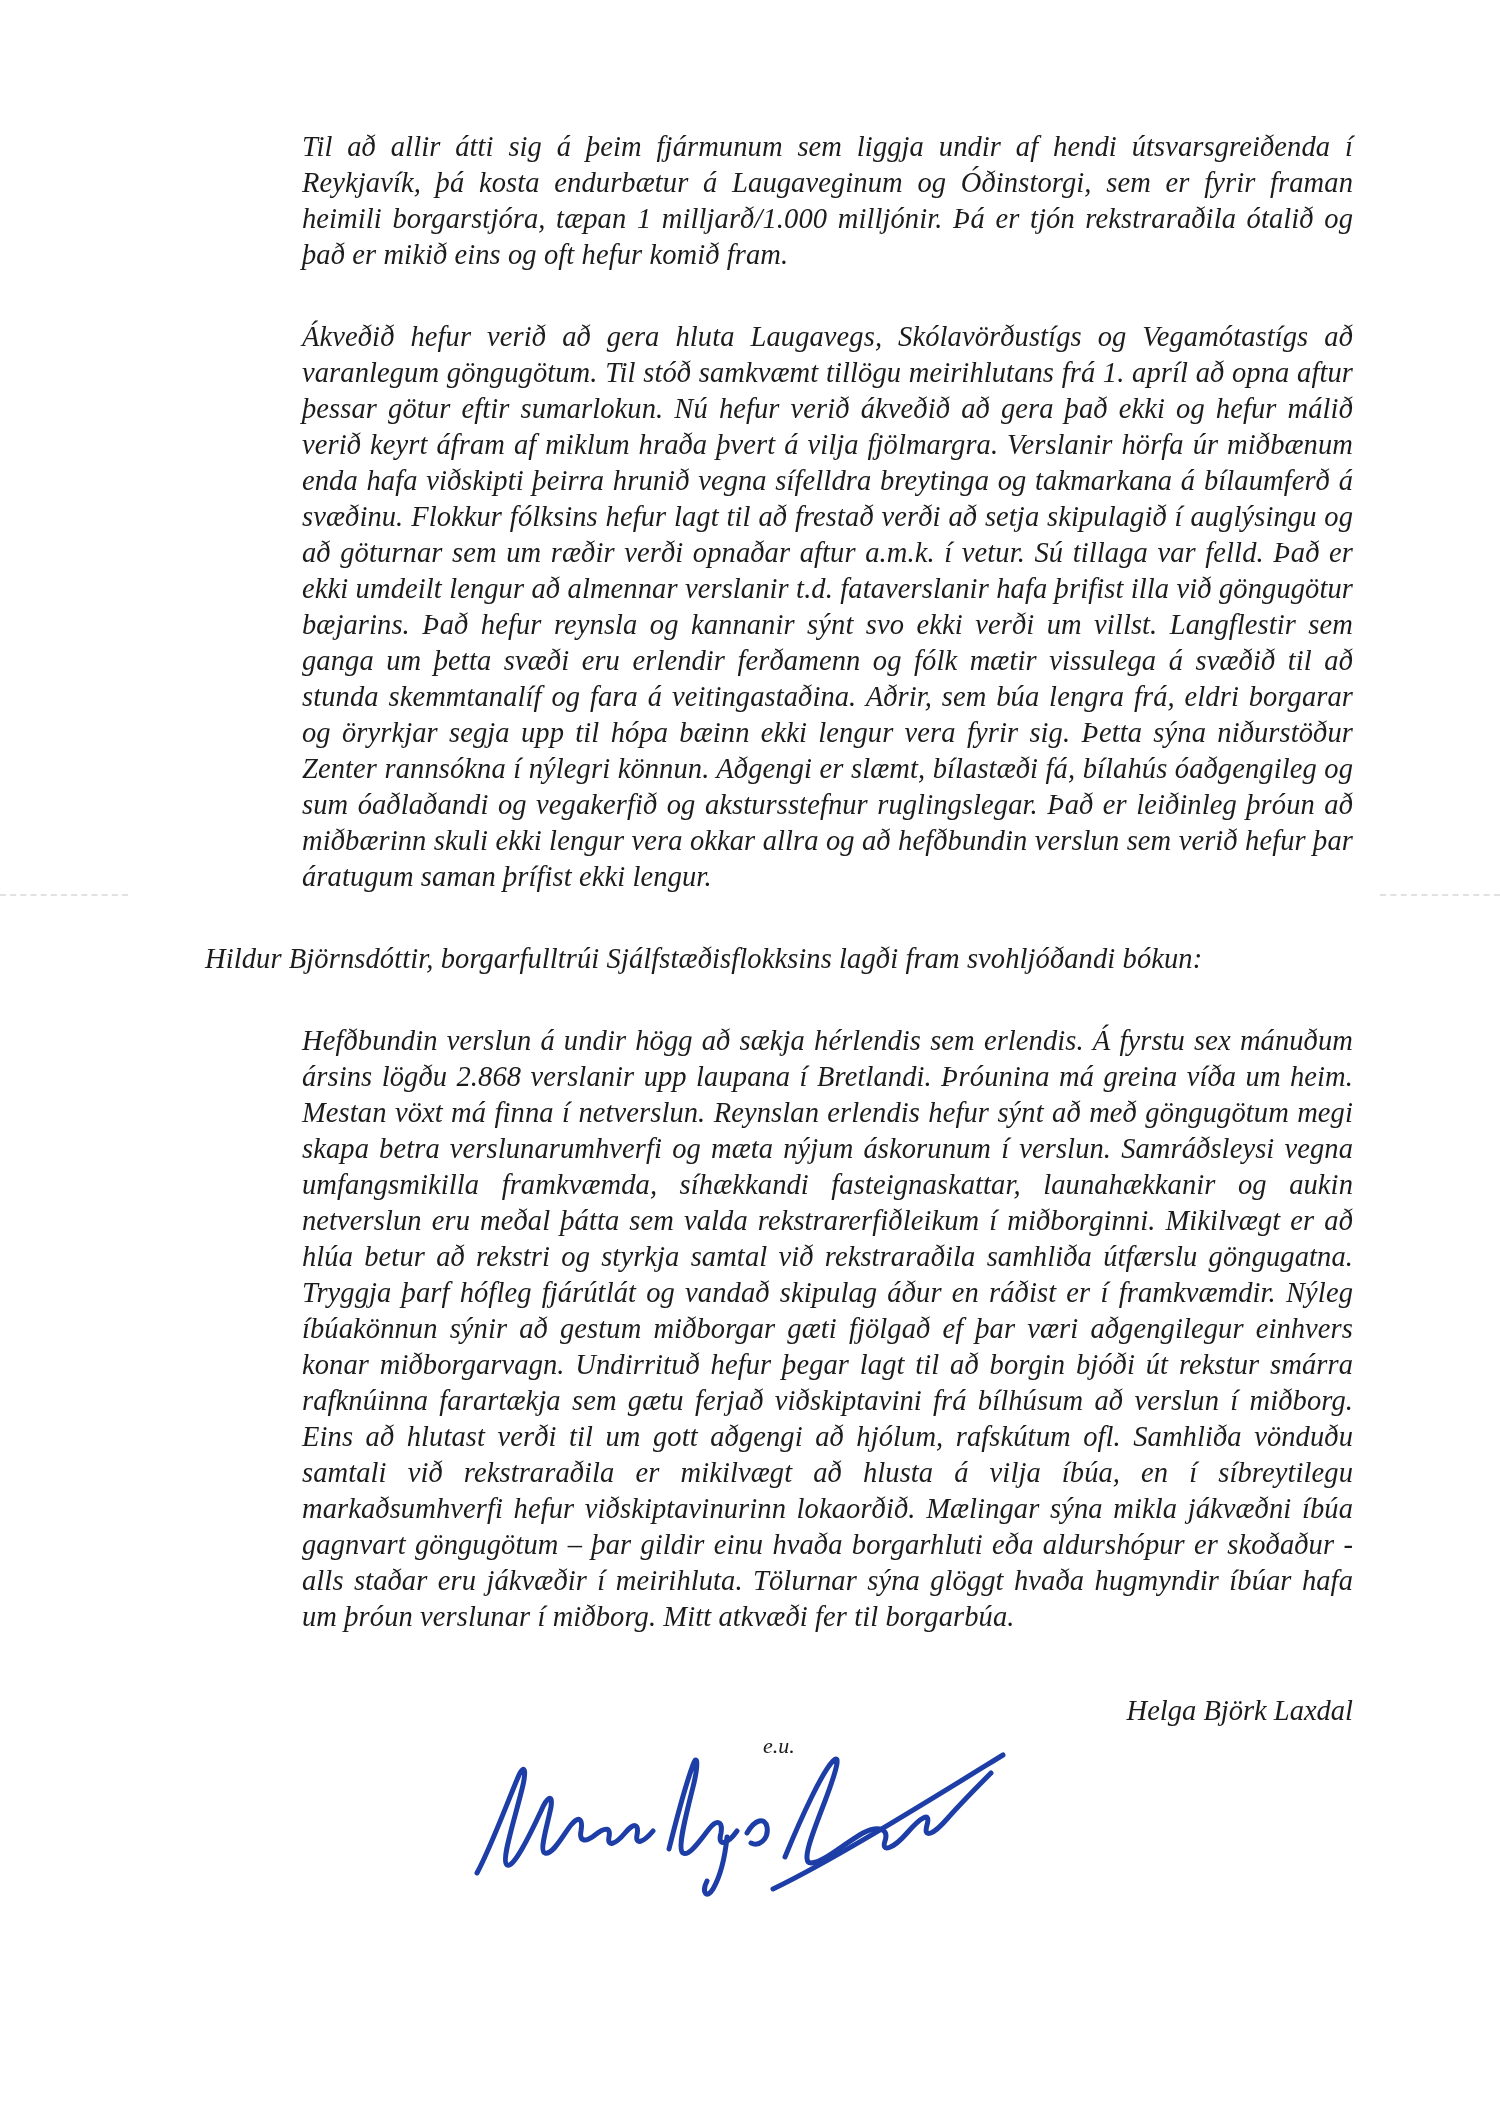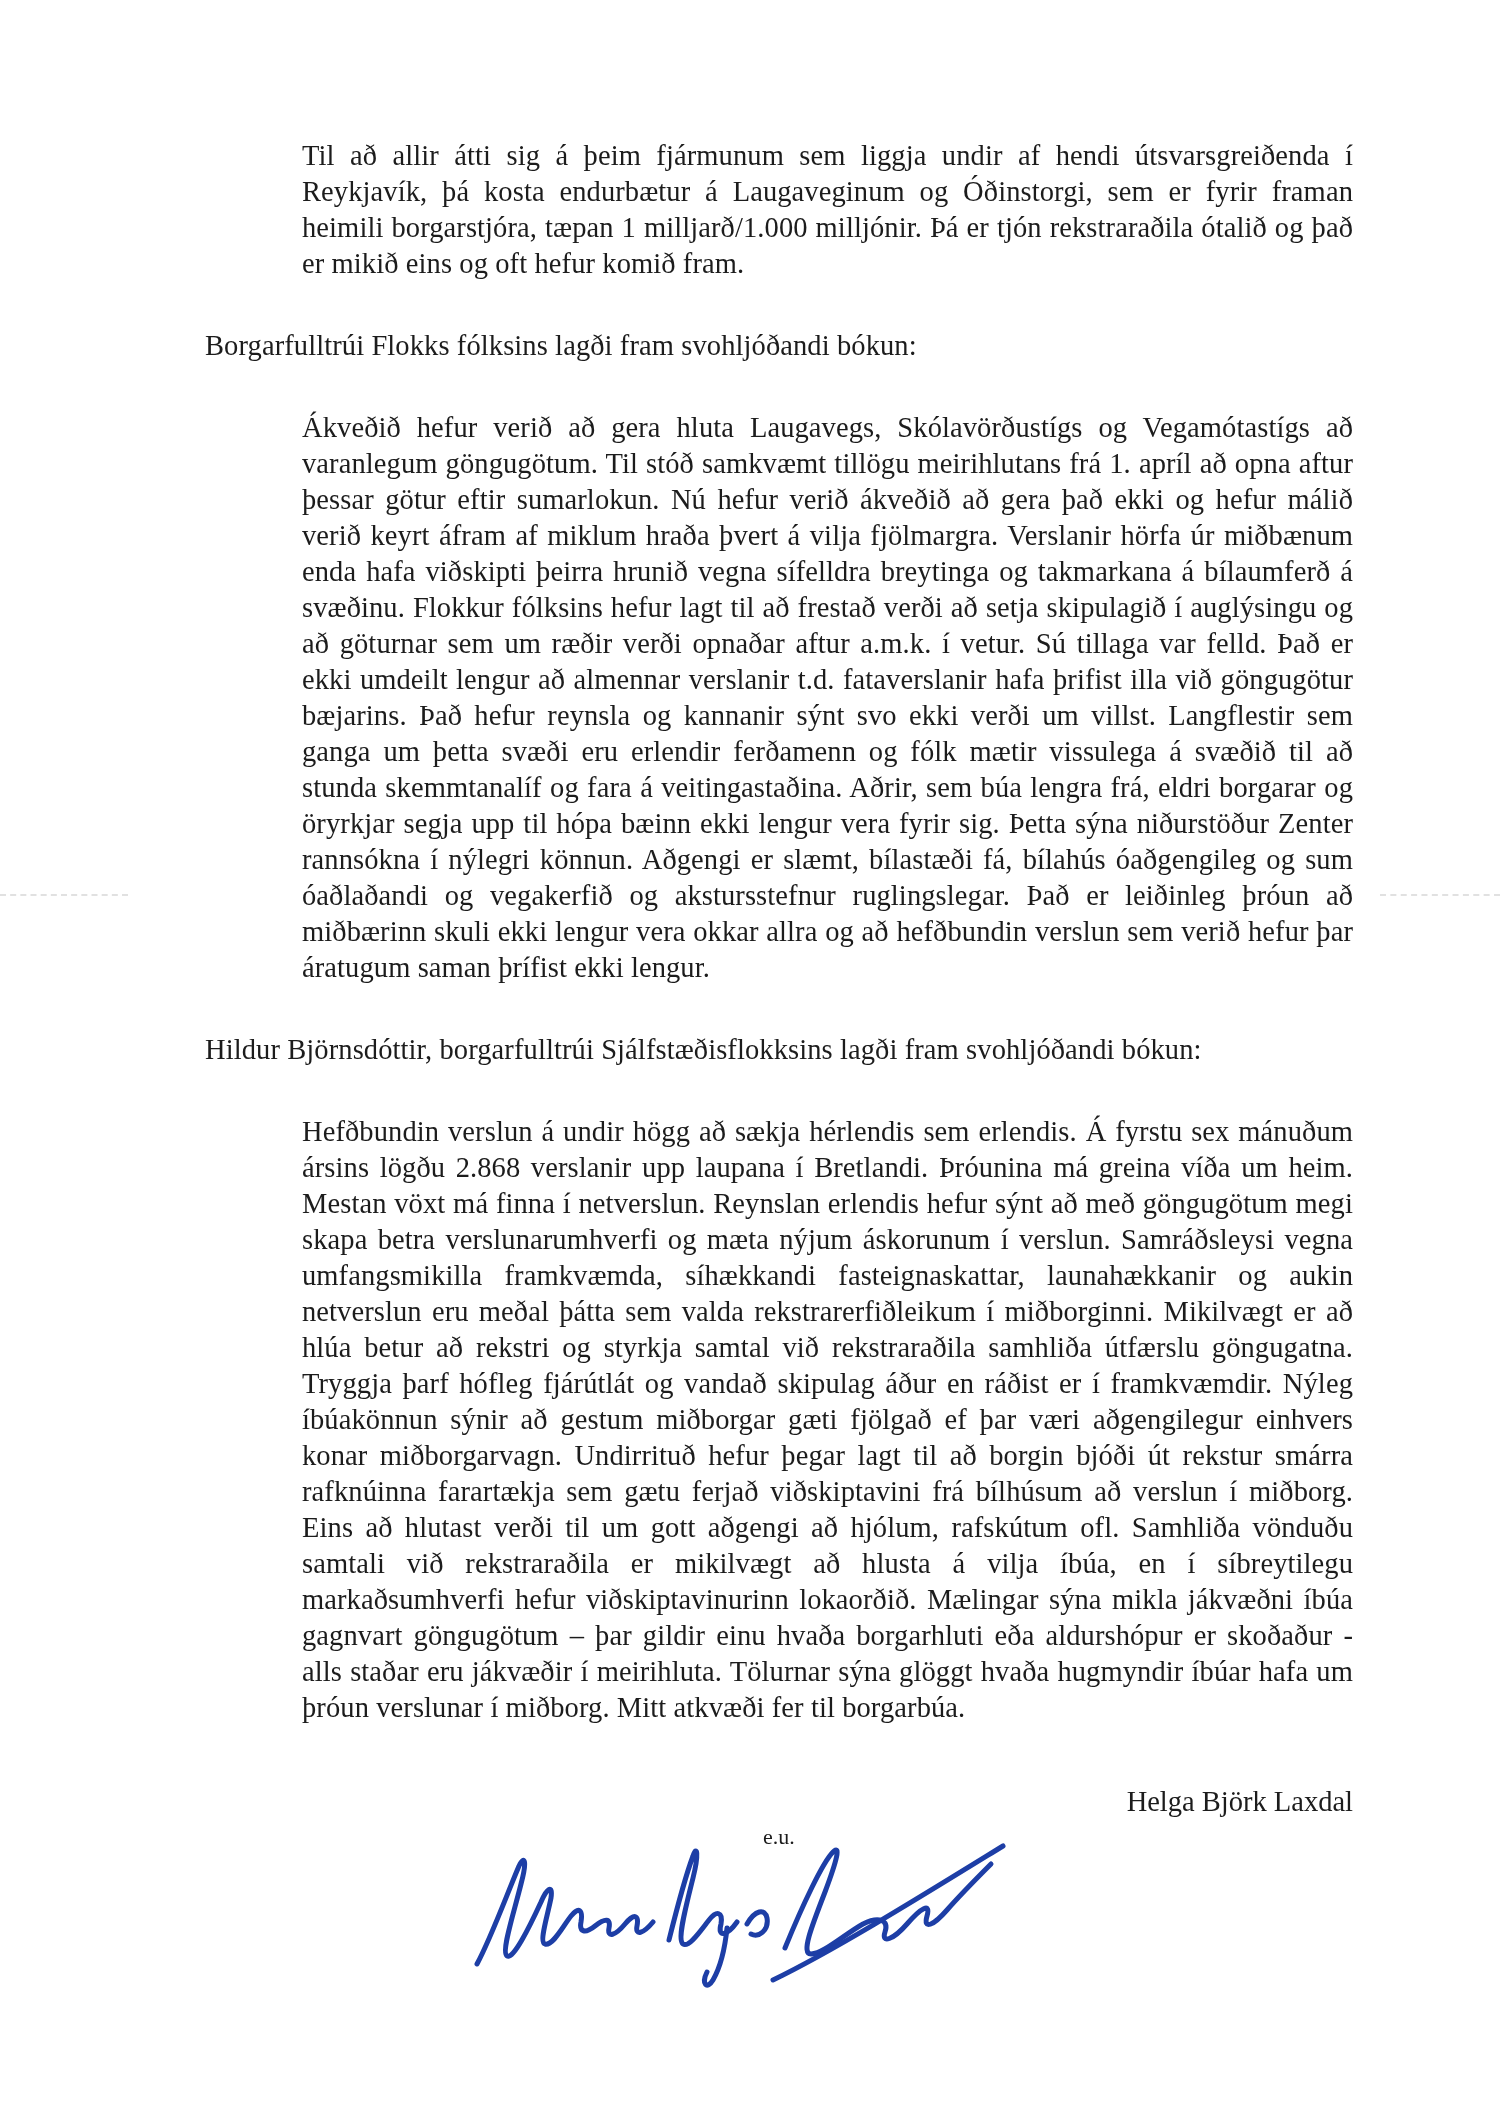--- a/index.html
+++ b/index.html
@@ -14,23 +14,24 @@
     position: relative;
     width: 1500px;
     height: 2122px;
     background: var(--paper);
     color: var(--ink);
     font-family: "Liberation Serif", serif;
     overflow: hidden;
   }
   .content {
     position: absolute;
-    top: 138px;
+    top: 129px;
     left: 205px;
     width: 1148px;
+    font-style: italic;
   }
   p.block {
     margin: 0 0 46px 0;
     font-size: 28.5px;
     line-height: 36px;
     letter-spacing: 0.1px;
   }
   p.indented {
     margin-left: 97px;
     width: 1051px;
@@ -71,21 +72,20 @@
   .scan-artifact.right { right: 0;   top: 894px; width: 120px; }
 </style>
 </head>
 <body>
 
 <div class="page">
   <div class="content">
 
     <p class="block indented">Til að allir átti sig á þeim fjármunum sem liggja undir af hendi útsvarsgreiðenda í Reykjavík, þá kosta endurbætur á Laugaveginum og Óðinstorgi, sem er fyrir framan heimili borgarstjóra, tæpan 1 milljarð/1.000 milljónir. Þá er tjón rekstraraðila ótalið og það er mikið eins og oft hefur komið fram.</p>
 
-    <p class="block flush">Borgarfulltrúi Flokks fólksins lagði fram svohljóðandi bókun:</p>
 
     <p class="block indented">Ákveðið hefur verið að gera hluta Laugavegs, Skólavörðustígs og Vegamótastígs að varanlegum göngugötum. Til stóð samkvæmt tillögu meirihlutans frá 1. apríl að opna aftur þessar götur eftir sumarlokun. Nú hefur verið ákveðið að gera það ekki og hefur málið verið keyrt áfram af miklum hraða þvert á vilja fjölmargra. Verslanir hörfa úr miðbænum enda hafa viðskipti þeirra hrunið vegna sífelldra breytinga og takmarkana á bílaumferð á svæðinu. Flokkur fólksins hefur lagt til að frestað verði að setja skipulagið í auglýsingu og að göturnar sem um ræðir verði opnaðar aftur a.m.k. í vetur. Sú tillaga var felld. Það er ekki umdeilt lengur að almennar verslanir t.d. fataverslanir hafa þrifist illa við göngugötur bæjarins. Það hefur reynsla og kannanir sýnt svo ekki verði um villst. Langflestir sem ganga um þetta svæði eru erlendir ferðamenn og fólk mætir vissulega á svæðið til að stunda skemmtanalíf og fara á veitingastaðina. Aðrir, sem búa lengra frá, eldri borgarar og öryrkjar segja upp til hópa bæinn ekki lengur vera fyrir sig. Þetta sýna niðurstöður Zenter rannsókna í nýlegri könnun. Aðgengi er slæmt, bílastæði fá, bílahús óaðgengileg og sum óaðlaðandi og vegakerfið og akstursstefnur ruglingslegar. Það er leiðinleg þróun að miðbærinn skuli ekki lengur vera okkar allra og að hefðbundin verslun sem verið hefur þar áratugum saman þrífist ekki lengur.</p>
 
     <p class="block flush">Hildur Björnsdóttir, borgarfulltrúi Sjálfstæðisflokksins lagði fram svohljóðandi bókun:</p>
 
     <p class="block indented">Hefðbundin verslun á undir högg að sækja hérlendis sem erlendis. Á fyrstu sex mánuðum ársins lögðu 2.868 verslanir upp laupana í Bretlandi. Þróunina má greina víða um heim. Mestan vöxt má finna í netverslun. Reynslan erlendis hefur sýnt að með göngugötum megi skapa betra verslunarumhverfi og mæta nýjum áskorunum í verslun. Samráðsleysi vegna umfangsmikilla framkvæmda, síhækkandi fasteignaskattar, launahækkanir og aukin netverslun eru meðal þátta sem valda rekstrarerfiðleikum í miðborginni. Mikilvægt er að hlúa betur að rekstri og styrkja samtal við rekstraraðila samhliða útfærslu göngugatna. Tryggja þarf hófleg fjárútlát og vandað skipulag áður en ráðist er í framkvæmdir. Nýleg íbúakönnun sýnir að gestum miðborgar gæti fjölgað ef þar væri aðgengilegur einhvers konar miðborgarvagn. Undirrituð hefur þegar lagt til að borgin bjóði út rekstur smárra rafknúinna farartækja sem gætu ferjað viðskiptavini frá bílhúsum að verslun í miðborg. Eins að hlutast verði til um gott aðgengi að hjólum, rafskútum ofl. Samhliða vönduðu samtali við rekstraraðila er mikilvægt að hlusta á vilja íbúa, en í síbreytilegu markaðsumhverfi hefur viðskiptavinurinn lokaorðið. Mælingar sýna mikla jákvæðni íbúa gagnvart göngugötum – þar gildir einu hvaða borgarhluti eða aldurshópur er skoðaður - alls staðar eru jákvæðir í meirihluta. Tölurnar sýna glöggt hvaða hugmyndir íbúar hafa um þróun verslunar í miðborg. Mitt atkvæði fer til borgarbúa.</p>
 
     <div class="sig-area">
       <div class="sig-name">Helga Björk Laxdal</div>
       <div class="sig-title">e.u.</div>

